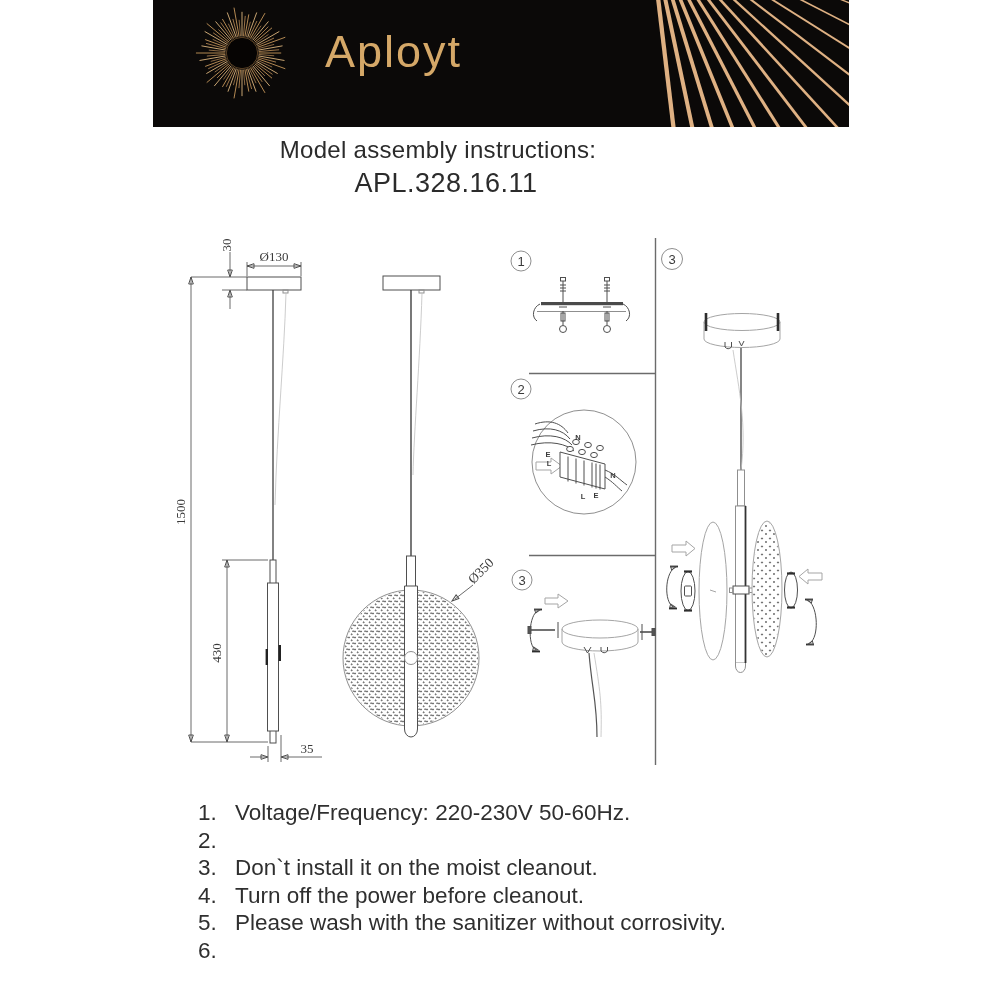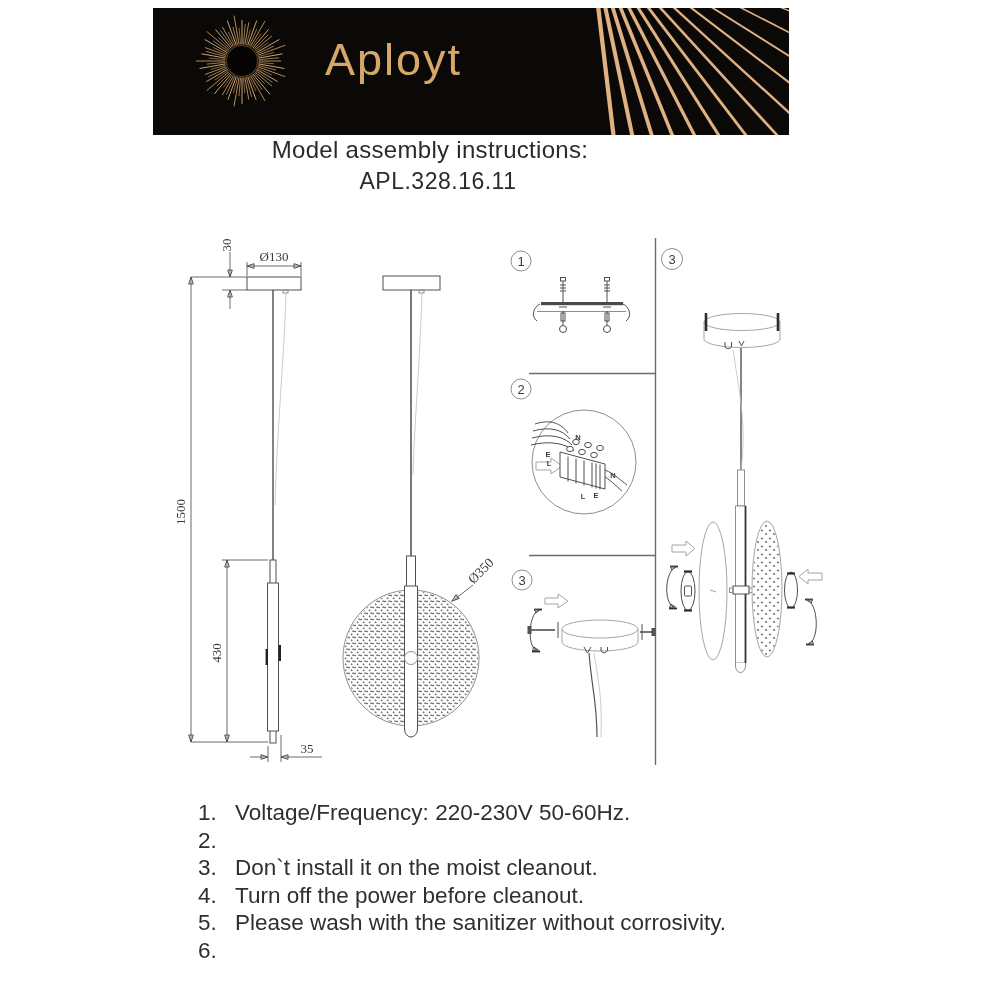--- a/index.html
+++ b/index.html
@@ -1,27 +1,27 @@
 <!DOCTYPE html>
 <html><head>
 <meta charset="utf-8">
 <style>
   html,body{margin:0;padding:0;background:#ffffff;}
   .page{position:relative;width:1000px;height:1000px;background:#ffffff;overflow:hidden;
         font-family:"Liberation Sans",sans-serif;}
   
-  .banner{position:absolute;left:153px;top:8px;width:636px;height:127px;background:#0b0908;overflow:hidden;}
+  .banner{position:absolute;left:153px;top:0;width:696px;height:127px;background:#0b0908;overflow:hidden;}
   .sunburst{position:absolute;left:40px;top:4px;width:98px;height:98px;}
   .brand{position:absolute;left:172px;top:26px;font-size:45px;color:#d5a868;
          letter-spacing:2px;font-weight:400;}
   .banner-rays{position:absolute;right:0;top:0;width:692px;height:127px;}
   
-  .title-block{position:absolute;left:4px;top:136px;width:852px;text-align:center;color:#2b2b2b;}
+  .title-block{position:absolute;left:12px;top:136px;width:852px;text-align:center;color:#2b2b2b;}
   .title{font-size:24px;letter-spacing:.3px;}
-  .model{font-size:23px;margin-top:4px;letter-spacing:.5px;margin-left:16px;}
+  .model{font-size:27px;margin-top:4px;letter-spacing:.5px;margin-left:16px;}
   
   .diagram{position:absolute;left:0;top:0;width:1000px;height:1000px;}
   .diagram line,.diagram path,.diagram rect,.diagram ellipse,.diagram circle,.diagram polygon
       {fill:none;stroke:#4f4f4f;stroke-width:1;}
   .diagram .thin{stroke:#bfbfbf;stroke-width:.8;}
   .diagram .med{stroke:#8f8f8f;}
   .diagram .lt{stroke:#a5a5a5;}
   .diagram .dk{stroke:#2e2e2e;stroke-width:2.4;}
   .diagram .w{fill:#ffffff;}
   .diagram .dim{stroke:#5a5a5a;stroke-width:.9;}

